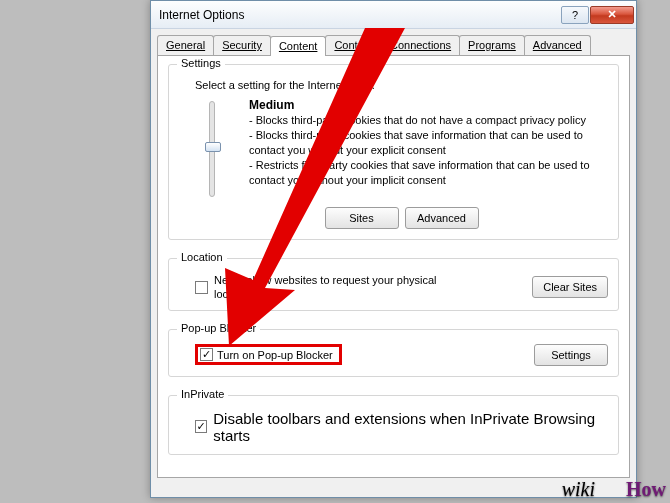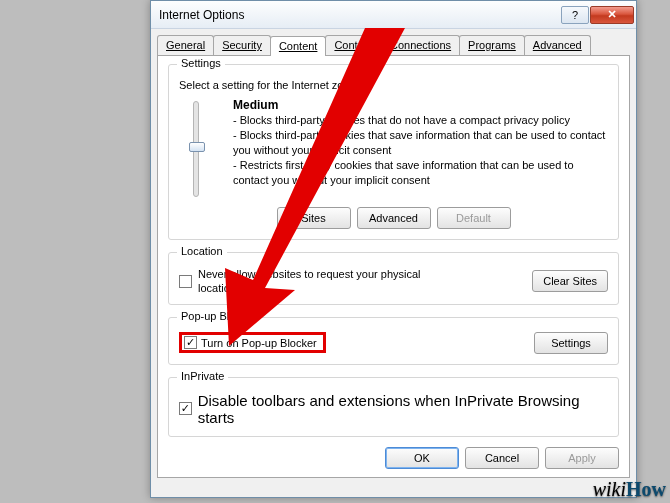--- a/index.html
+++ b/index.html
@@ -75,22 +75,22 @@
     border: 1px solid #a6a6a6;
     background: #fff;
     height: 423px;
     padding: 8px 10px;
     position: relative;
   }
   .group {
     position: relative;
     border: 1px solid #d6d6d6;
     border-radius: 3px;
-    padding: 14px 10px 10px 10px;
-    margin-bottom: 12px;
+    padding: 14px 10px 10px 26px;
+    margin-bottom: 18px;
   }
   .group-label {
     position: absolute;
     top: -8px; left: 8px;
     background: #fff;
     padding: 0 4px;
     font-size: 11px;
   }
   .intro { font-size: 11px; margin-bottom: 6px; }
   .level-row { display: flex; gap: 20px; }
@@ -137,21 +137,21 @@
     left: 205px; top: 28px;
     pointer-events:none;
     z-index: 50;
   }
   .watermark {
     position:absolute; right:4px; bottom:2px;
     color:#fff; font-family: Georgia, serif;
     font-size:20px; text-shadow:0 1px 2px rgba(0,0,0,.6);
   }
   .watermark .wiki { color:#000000; font-style:italic; font-weight:normal;}
-  .watermark .how { color:#0c4a6e; font-weight:bold;}
+  .watermark .how { color:#701a75; font-weight:bold;padding-left:31px;}
 </style>
 </head>
 <body>
 
 <div class="dialog">
 
   <div class="titlebar">
     <span class="title">Internet Options</span>
     <div class="winbtn">?</div>
     <div class="winbtn close">
@@ -187,23 +187,20 @@
           <span>- Restricts first-party cookies that save information that can be used to contact you without your implicit consent</span>
         </div>
       </div>
       <div class="btnrow">
         <div class="btn">
             <span>Sites</span>
           </div>
         <div class="btn">
             <span>Advanced</span>
           </div>
-        <div class="btn disabled">
-            <span>Default</span>
-          </div>
       </div>
     </div>
 
     <div class="group" style="padding-bottom:8px;">
       <span class="group-label">Location</span>
       <div class="inline-row">
         <span class="chk"></span>
         <span style="max-width:240px;font-size:11px;line-height:1.3">Never allow websites to request your physical location</span>
         <div class="btn right-btn">
             <span>Clear Sites</span>
@@ -225,31 +222,20 @@
     </div>
 
     <div class="group">
       <span class="group-label">InPrivate</span>
       <div class="inline-row">
         <span class="chk">✓</span>
         <span style="font-size:15px">Disable toolbars and extensions when InPrivate Browsing starts</span>
       </div>
     </div>
 
-    <div class="bottom-btns">
-      <div class="btn primary" style="min-width:74px">
-          <span>OK</span>
-        </div>
-      <div class="btn">
-          <span>Cancel</span>
-        </div>
-      <div class="btn disabled">
-          <span>Apply</span>
-        </div>
-    </div>
 
   </div>
 </div>
 
 <svg class="arrow" width="220" height="320">
   <polygon points="160,0 200,0 60,260 90,262 24,318 20,240 48,252" fill="#e20000"></polygon>
 </svg>
 
 <div class="watermark">
   <span class="wiki">wiki</span><span class="how">How</span>

